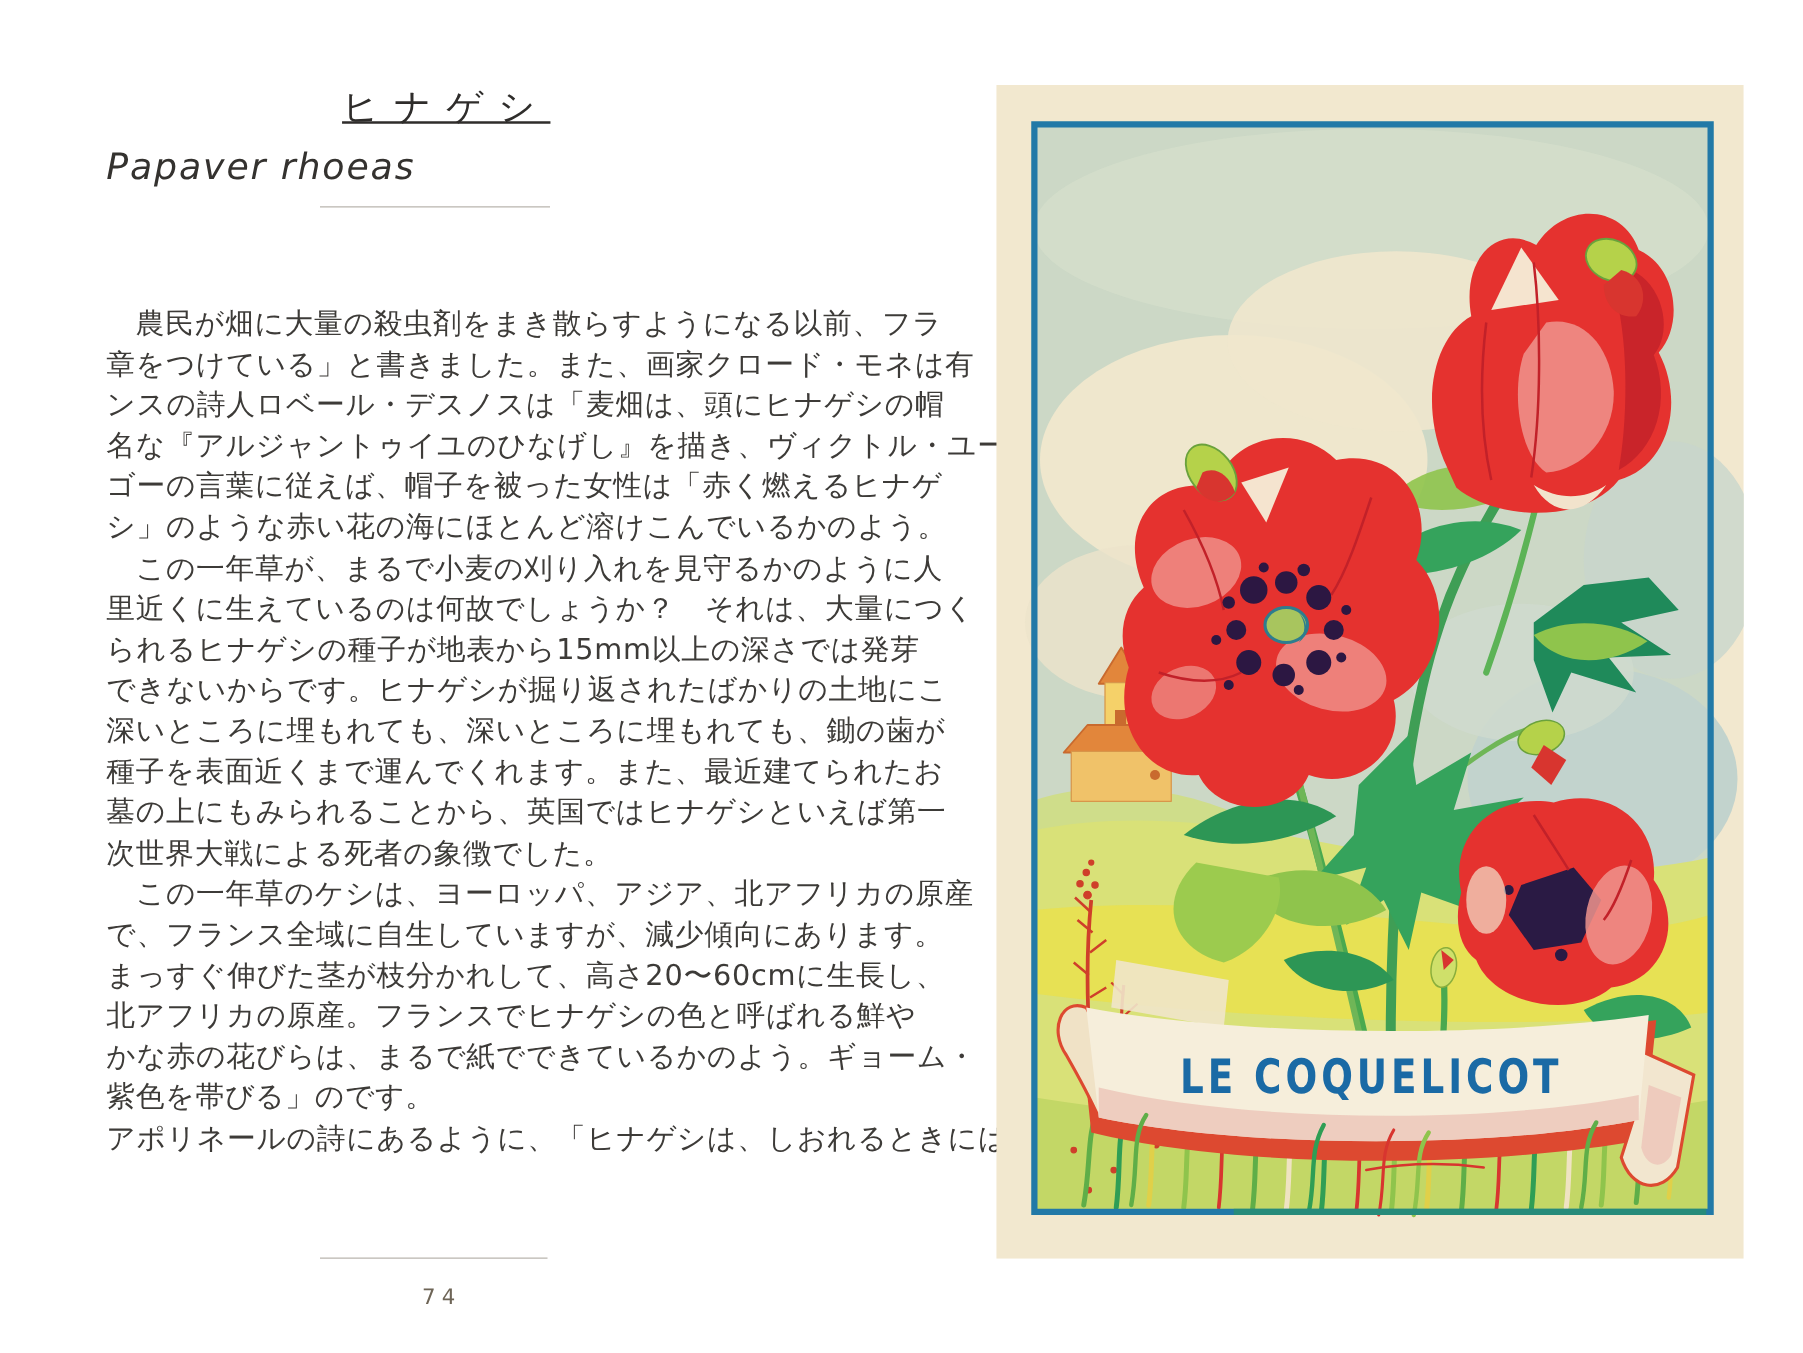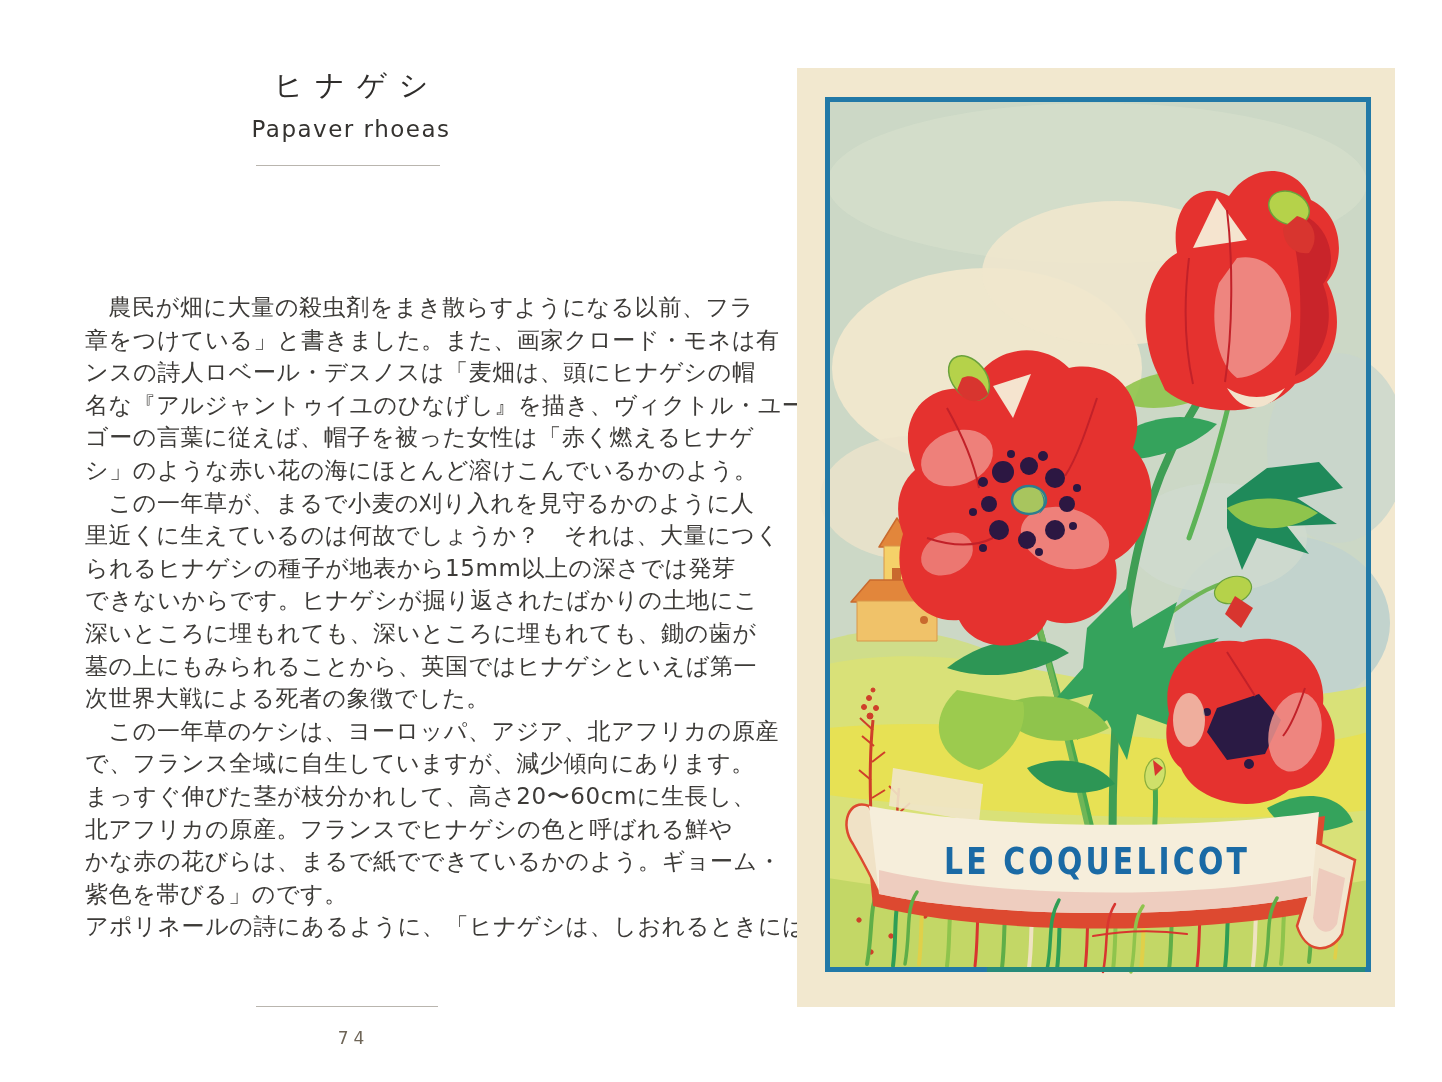--- a/index.html
+++ b/index.html
@@ -7,31 +7,31 @@
     position:relative;
     width:1442px;height:1082px;
     overflow:hidden;
     font-family:"DejaVu Sans",sans-serif;
     color:#3d3b38;
   }
   .left-page{position:absolute;left:85px;top:0;width:532px;height:1082px;}
   .jp-title{
     position:absolute;left:0;top:66px;width:532px;
     text-align:center;font-size:29px;font-weight:500;
-    letter-spacing:12px;text-indent:12px;color:#2f2d2b;
+    letter-spacing:12px;text-indent:12px;color:#2f2d2b;text-decoration:underline;
   }
   .latin-name{
     position:absolute;left:0;top:116px;width:532px;
-    text-align:center;font-size:23px;
+    text-align:left;font-style:italic;font-size:29px;
     letter-spacing:1.5px;color:#34322f;
   }
   .rule{position:absolute;height:1px;background:#b9b5ae;}
   .rule-top{left:171px;top:165px;width:184px;}
   .rule-bottom{left:171px;top:1006px;width:182px;}
-  .body-text{position:absolute;left:0;top:243px;width:534px;margin-top:48px;}
+  .body-text{position:absolute;left:0;top:243px;width:534px;}
   .tline{
     height:32.6px;line-height:32.6px;
     font-size:23px;letter-spacing:0.6px;white-space:nowrap;
     color:#3d3b38;
   }
   .page-number{
     position:absolute;left:0;top:1028px;width:532px;
     text-align:center;font-size:17px;letter-spacing:5px;text-indent:5px;
     color:#6e6557;
   }
@@ -57,20 +57,21 @@
       <div class="tline">章をつけている」と書きました。また、画家クロード・モネは有</div>
       <div class="tline">ンスの詩人ロベール・デスノスは「麦畑は、頭にヒナゲシの帽</div>
       <div class="tline">名な『アルジャントゥイユのひなげし』を描き、ヴィクトル・ユー</div>
       <div class="tline">ゴーの言葉に従えば、帽子を被った女性は「赤く燃えるヒナゲ</div>
       <div class="tline">シ」のような赤い花の海にほとんど溶けこんでいるかのよう。</div>
       <div class="tline">　この一年草が、まるで小麦の刈り入れを見守るかのように人</div>
       <div class="tline">里近くに生えているのは何故でしょうか？　それは、大量につく</div>
       <div class="tline">られるヒナゲシの種子が地表から15mm以上の深さでは発芽</div>
       <div class="tline">できないからです。ヒナゲシが掘り返されたばかりの土地にこ</div>
       <div class="tline">深いところに埋もれても、深いところに埋もれても、鋤の歯が</div>
+      <div class="tline">種子を表面近くまで運んでくれます。また、最近建てられたお</div>
       <div class="tline">墓の上にもみられることから、英国ではヒナゲシといえば第一</div>
       <div class="tline">次世界大戦による死者の象徴でした。</div>
       <div class="tline">　この一年草のケシは、ヨーロッパ、アジア、北アフリカの原産</div>
       <div class="tline">で、フランス全域に自生していますが、減少傾向にあります。</div>
       <div class="tline">まっすぐ伸びた茎が枝分かれして、高さ20〜60cmに生長し、</div>
       <div class="tline">北アフリカの原産。フランスでヒナゲシの色と呼ばれる鮮や</div>
       <div class="tline">かな赤の花びらは、まるで紙でできているかのよう。ギョーム・</div>
       <div class="tline">紫色を帯びる」のです。</div>
       <div class="tline">アポリネールの詩にあるように、「ヒナゲシは、しおれるときには</div>
     </div>

